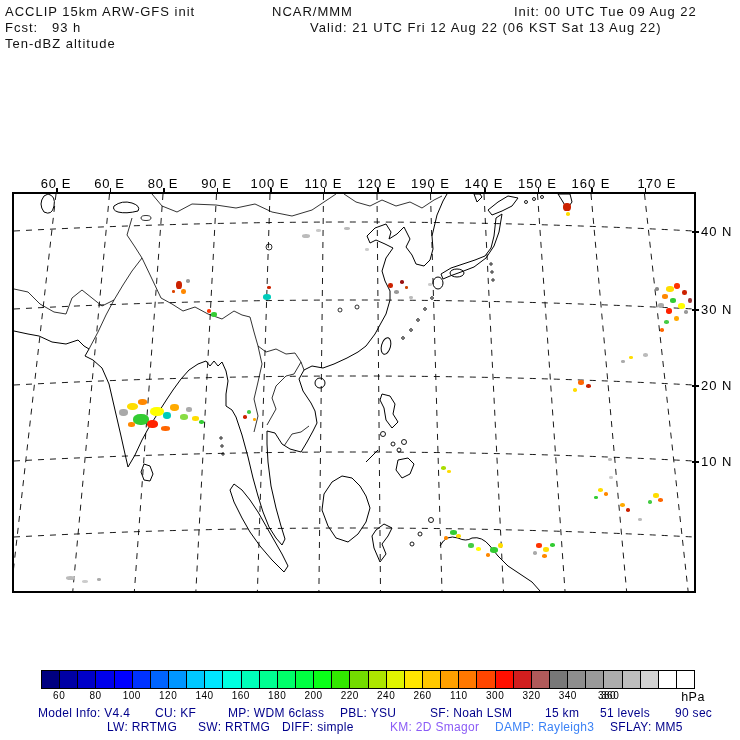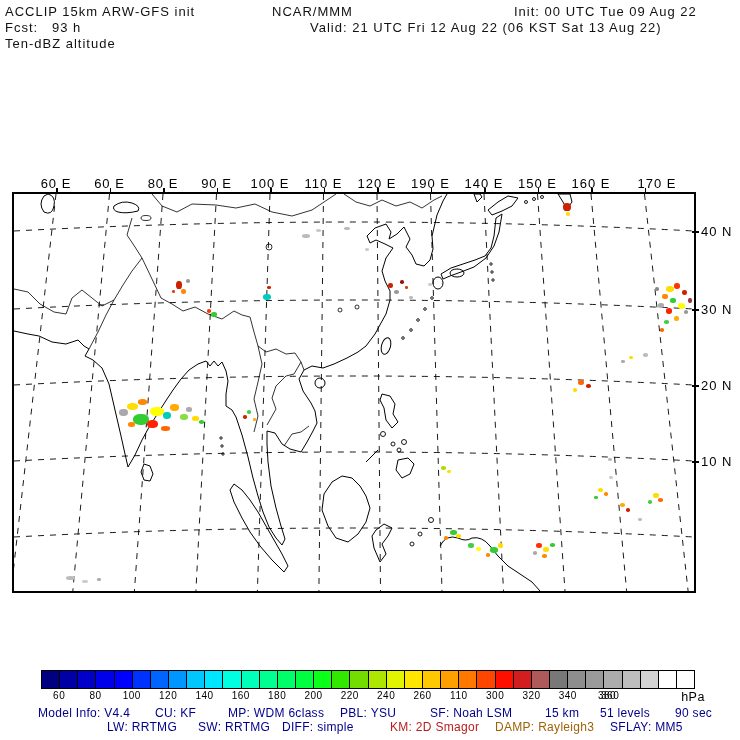--- a/index.html
+++ b/index.html
@@ -271,18 +271,18 @@
       <span class="f1item" style="left: 340px; color: rgb(0, 0, 139);">PBL: YSU</span>
       <span class="f1item" style="left: 430px; color: rgb(0, 0, 139);">SF: Noah LSM</span>
       <span class="f1item" style="left: 545px; color: rgb(0, 0, 139);">15 km</span>
       <span class="f1item" style="left: 600px; color: rgb(0, 0, 139);">51 levels</span>
       <span class="f1item" style="left: 675px; color: rgb(0, 0, 139);">90 sec</span>
     </div>
   <div id="footer2">
       <span class="f2item" style="left: 107px; color: rgb(0, 0, 139);">LW: RRTMG</span>
       <span class="f2item" style="left: 198px; color: rgb(0, 0, 139);">SW: RRTMG</span>
       <span class="f2item" style="left: 282px; color: rgb(0, 0, 139);">DIFF: simple</span>
-      <span class="f2item" style="left: 390px; color: #b91c1c;">KM: 2D Smagor</span>
-      <span class="f2item" style="left: 495px; color: #a16207;">DAMP: Rayleigh3</span>
+      <span class="f2item" style="left: 390px; color: #8b5cf6;">KM: 2D Smagor</span>
+      <span class="f2item" style="left: 495px; color: #3b82f6;">DAMP: Rayleigh3</span>
       <span class="f2item" style="left: 610px; color: rgb(0, 0, 139);">SFLAY: MM5</span>
     </div>
 
 </div>
 
 </body></html>

